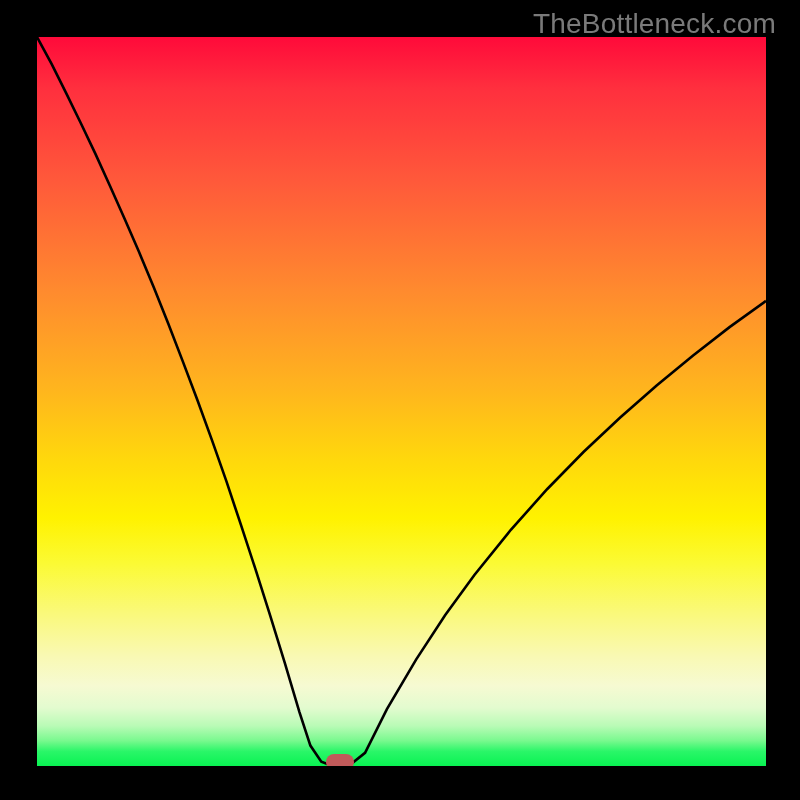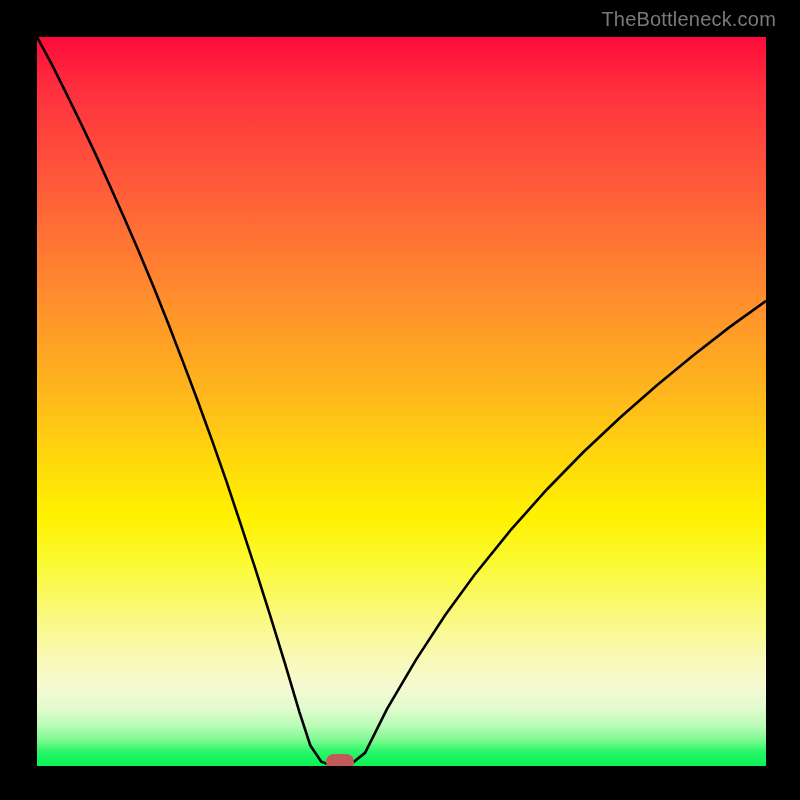--- a/index.html
+++ b/index.html
@@ -64,21 +64,21 @@
     width: 28px;
     height: 16px;
     border-radius: 10px;
     background: #c15a5a;
     transform: translate(-50%, -50%);
   }
   .watermark {
     position: absolute;
     top: 8px;
     right: 24px;
-    font-size: 20px;
+    font-size: 28px;
     color: #7a7a7a;
     font-weight: 400;
     letter-spacing: 0.2px;
   }
 </style>
 </head>
 <body>
 
 <div class="frame">
 

